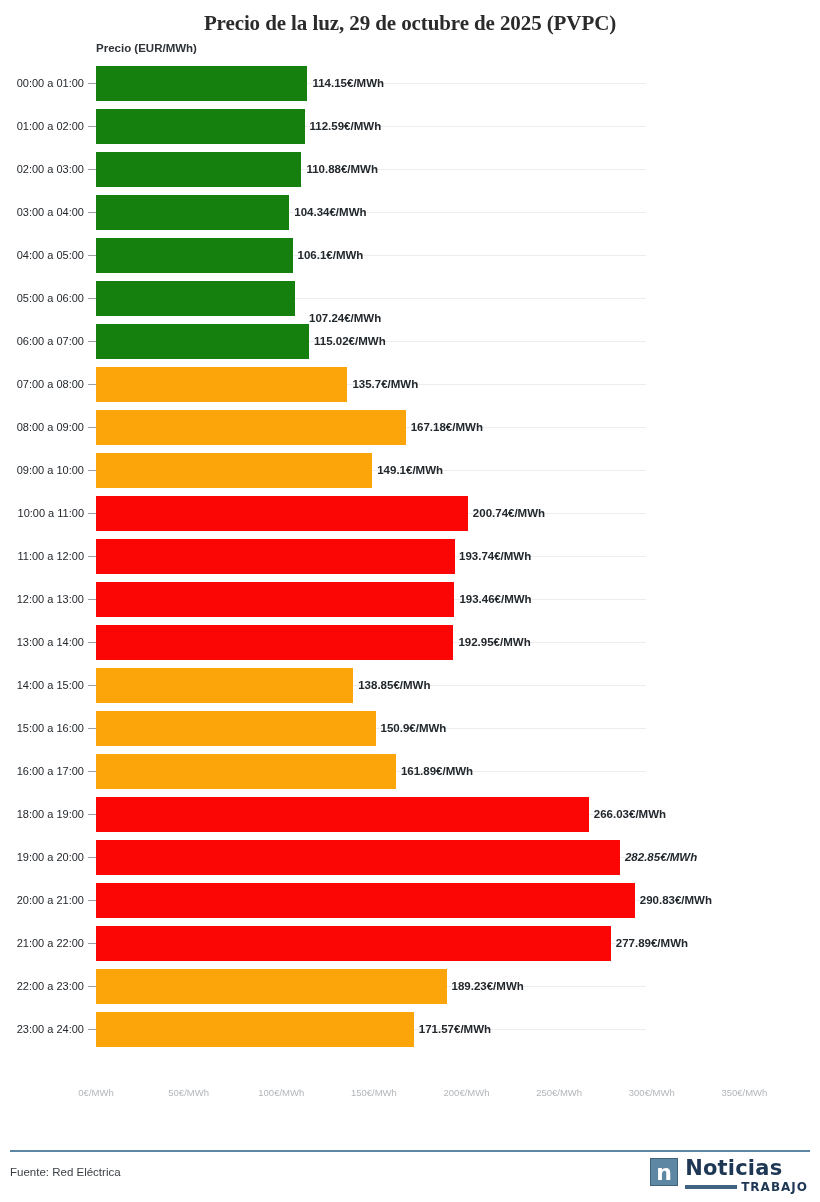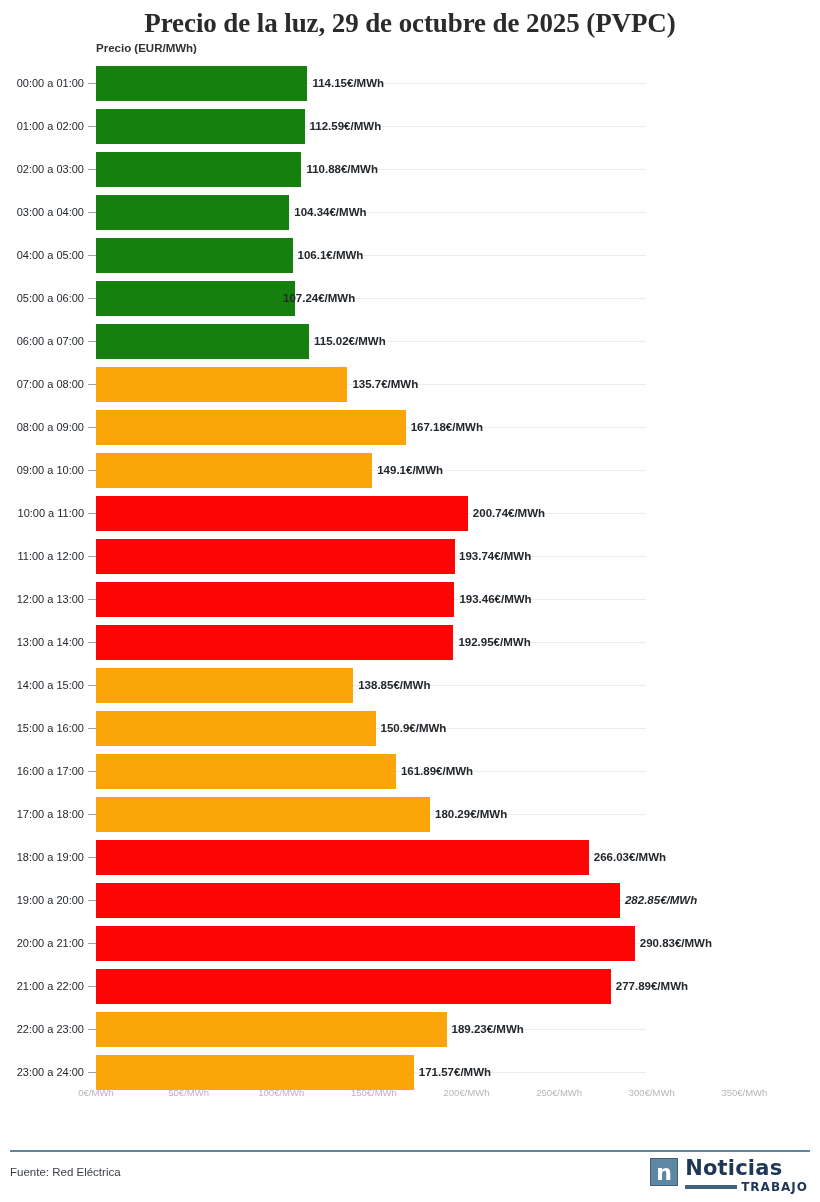--- a/index.html
+++ b/index.html
@@ -20,21 +20,21 @@
   .title-wrap {
     height: 40px;
     display: flex;
     align-items: center;
     justify-content: center;
     padding-top: 6px;
     box-sizing: border-box;
   }
   .chart-title {
     font-family: "Liberation Serif", serif;
-    font-size: 27px;
+    font-size: 21px;
     font-weight: bold;
     color: #2b2b2b;
     letter-spacing: -0.1px;
     white-space: nowrap;
     text-align: right;
   }
 
   
   .axis-label-row {
     height: 22px;
@@ -258,21 +258,21 @@
         <div class="cat-label">04:00 a 05:00</div>
         <div class="tickmark"></div>
         <div class="bar green" style="width: 196.55px;"></div>
         <div class="value-label" style="left: 292.55px;">106.1€/MWh</div>
       </div>
       <div class="row">
         <div class="gridline"></div>
         <div class="cat-label">05:00 a 06:00</div>
         <div class="tickmark"></div>
         <div class="bar green" style="width: 198.662px;"></div>
-        <div class="value-label" style="left: 278px;">107.24€/MWh</div>
+        <div class="value-label" style="left: 304px; margin-top: 20px;">107.24€/MWh</div>
       </div>
       <div class="row">
         <div class="gridline"></div>
         <div class="cat-label">06:00 a 07:00</div>
         <div class="tickmark"></div>
         <div class="bar green" style="width: 213.075px;"></div>
         <div class="value-label" style="left: 309.075px;">115.02€/MWh</div>
       </div>
       <div class="row">
         <div class="gridline"></div>
@@ -336,27 +336,20 @@
         <div class="tickmark"></div>
         <div class="bar orange" style="width: 279.542px;"></div>
         <div class="value-label" style="left: 375.542px;">150.9€/MWh</div>
       </div>
       <div class="row">
         <div class="gridline"></div>
         <div class="cat-label">16:00 a 17:00</div>
         <div class="tickmark"></div>
         <div class="bar orange" style="width: 299.901px;"></div>
         <div class="value-label" style="left: 395.901px;">161.89€/MWh</div>
-      </div>
-      <div class="row">
-        <div class="gridline"></div>
-        <div class="cat-label">17:00 a 18:00</div>
-        <div class="tickmark"></div>
-        <div class="bar orange" style="width: 333.987px;"></div>
-        <div class="value-label" style="left: 429.987px;">180.29€/MWh</div>
       </div>
       <div class="row">
         <div class="gridline"></div>
         <div class="cat-label">18:00 a 19:00</div>
         <div class="tickmark"></div>
         <div class="bar red" style="width: 492.821px;"></div>
         <div class="value-label" style="left: 588.821px;">266.03€/MWh</div>
       </div>
       <div class="row">
         <div class="gridline"></div>

